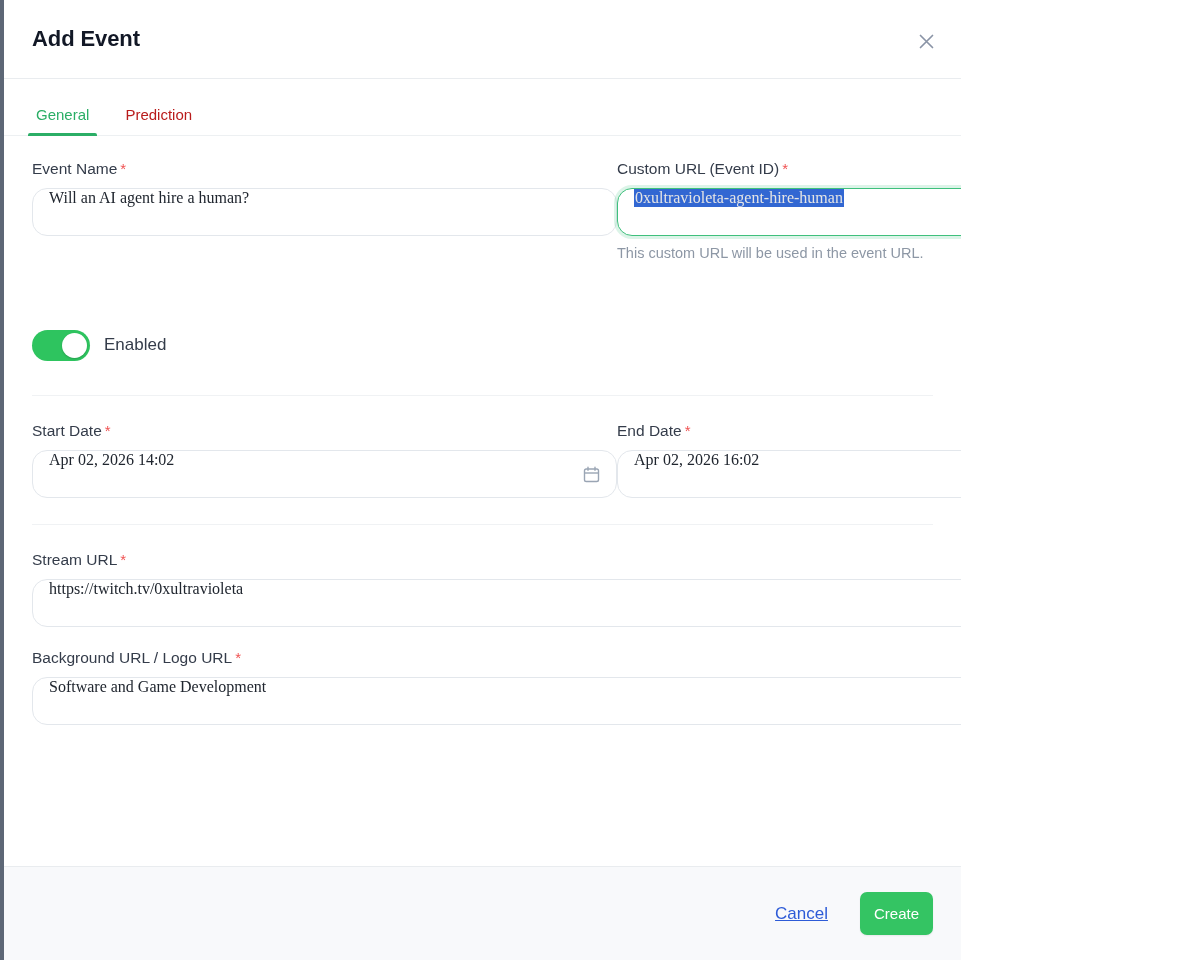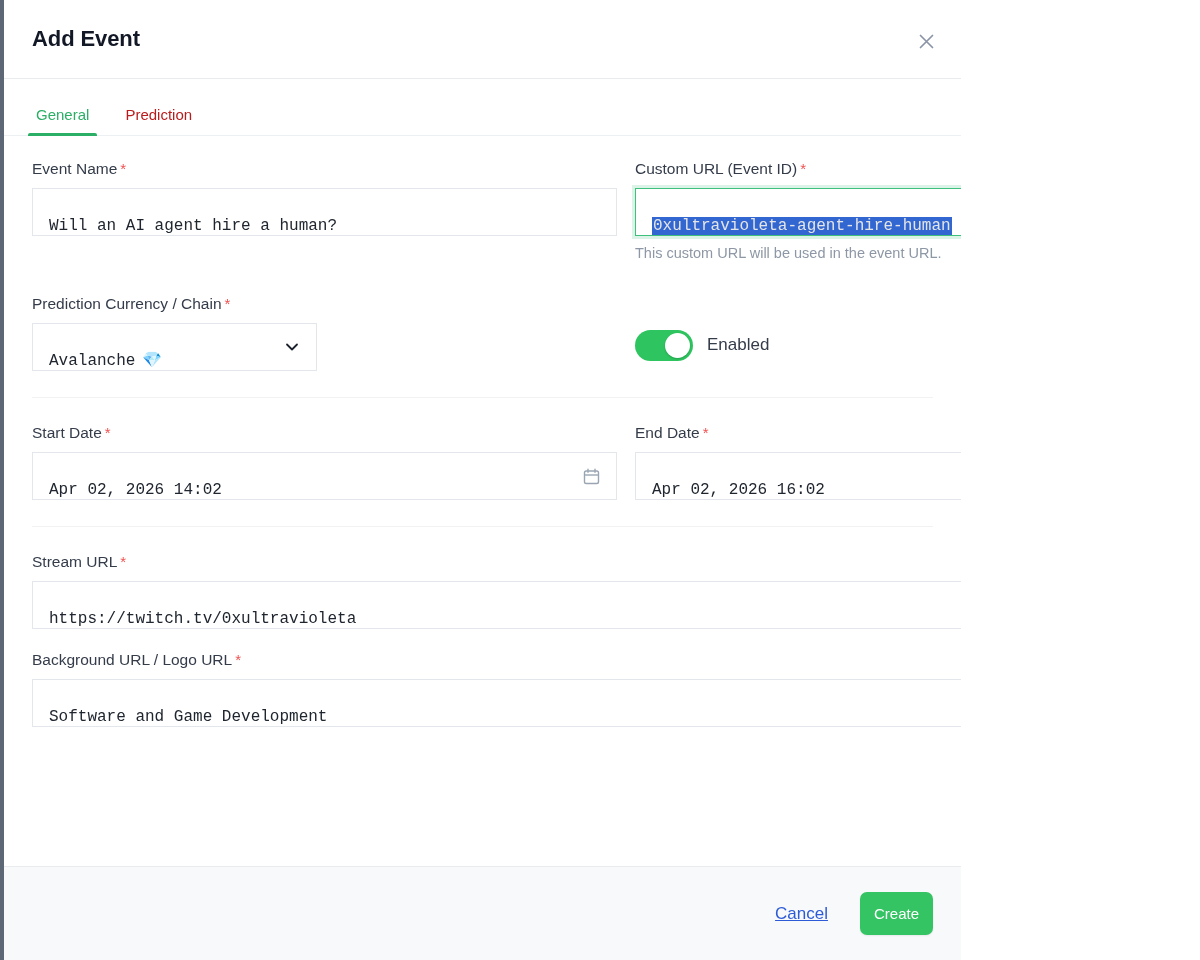--- a/index.html
+++ b/index.html
@@ -99,49 +99,48 @@
 
   
   .modal-body {
     flex: 1 1 auto;
     padding: 24px 28px 10px 28px;
     overflow: hidden;
   }
 
   .row {
     display: flex;
-    gap: 18px;
   }
   .col { width: 585px; flex: 0 0 585px; }
   .col.full { width: 1158px; flex: 0 0 1158px; }
 
   .field-label {
     font-size: 15.5px;
     color: #343c4a;
     margin-bottom: 10px;
     display: block;
   }
   .req {
     color: #f05252;
     margin-left: 3px;
     font-size: 15px;
   }
 
   .input {
     width: 100%;
     height: 48px;
     border: 1px solid #e3e7ec;
-    border-radius: 0;
+    border-radius: 15px;
     background: #ffffff;
     padding: 0 16px;
     font-size: 16px;
     color: #20262f;
-    font-family: Liberation Mono, monospace;
-    display: flex;
-    align-items: flex-end;
+    font-family: Liberation Serif, serif;
+    display: flex;
+    align-items: flex-start;
     outline: none;
   }
   .input.focused {
     border: 1.5px solid #3fc07d;
     box-shadow: 0 0 0 3px rgba(63, 192, 125, 0.18);
   }
 
   .input-value { white-space: nowrap; overflow: hidden; }
 
   .sel-text {
@@ -295,34 +294,20 @@
           <div class="input focused">
             <span class="input-value"><span class="sel-text">0xultravioleta-agent-hire-human</span></span>
           </div>
           <div class="helper">This custom URL will be used in the event URL.</div>
         </div>
       </div>
 
       <div class="spacer-md"></div>
 
       <div class="row">
-        <div class="col">
-          <label class="field-label"><span>Prediction Currency / Chain</span><span class="req">*</span></label>
-          <div class="select-box select-small">
-            <div class="input">
-              <span class="input-value">Avalanche</span>
-              <span class="gem">💎</span>
-            </div>
-            <span class="chev">
-              <svg width="18" height="18" viewBox="0 0 18 18" fill="none">
-                <path d="M4 6.5 L9 11.5 L14 6.5" stroke="currentColor" stroke-width="1.8" stroke-linecap="round" stroke-linejoin="round"></path>
-              </svg>
-            </span>
-          </div>
-        </div>
 
         <div class="col">
           <div class="toggle-wrap">
             <div class="toggle">
               <div class="knob"></div>
             </div>
             <span class="toggle-label">Enabled</span>
           </div>
         </div>
       </div>

